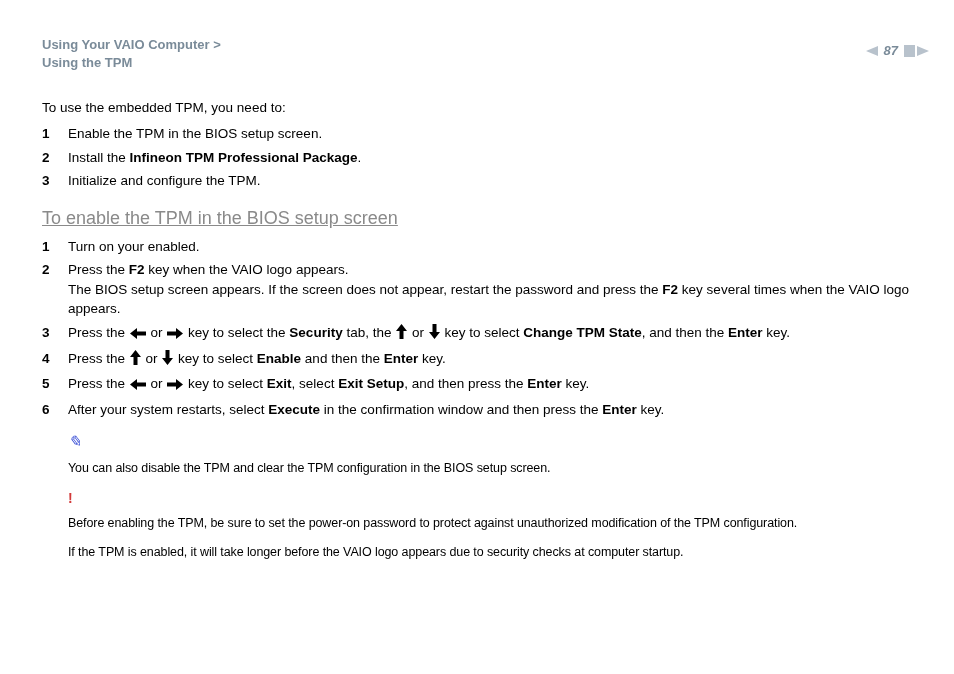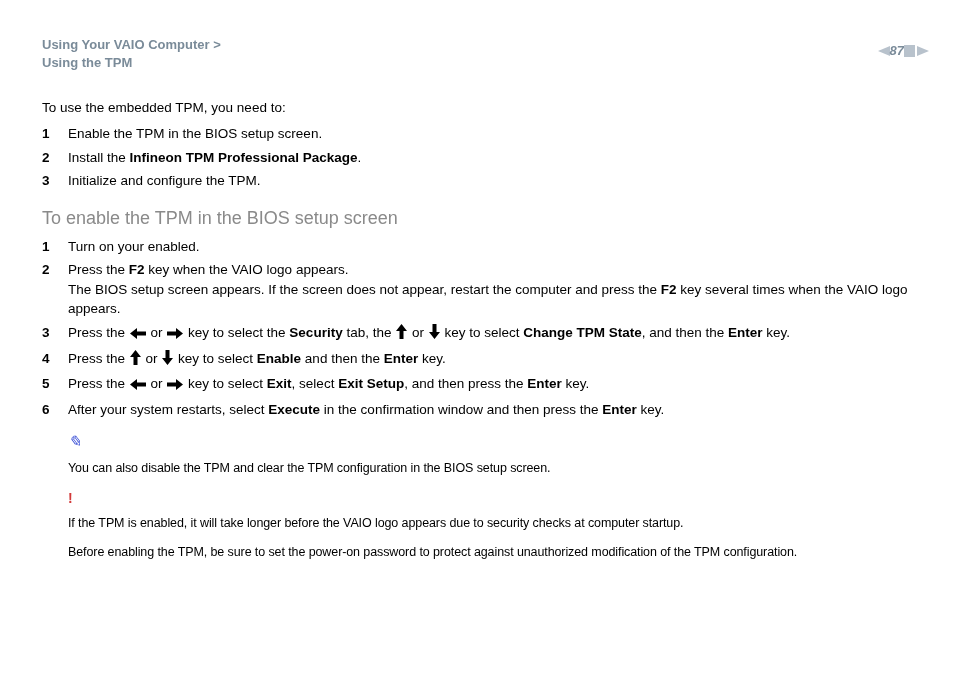--- a/index.html
+++ b/index.html
@@ -26,38 +26,40 @@
   }
   .breadcrumb {
     color: #7a8b99;
     font-size: 13px;
     line-height: 1.4;
     font-weight: bold;
   }
   .pager {
     display: flex;
     align-items: center;
+    gap: 6px;
     margin-top: 6px;
     color: #7a8b99;
     font-weight: bold;
     font-style: italic;
     font-size: 13px;
   }
   .pager svg { display:block; }
   h1.title {
     color: #3a4fd6;
     font-weight: 400;
     font-size: 22px;
     margin: 0 0 8px 0;
   }
   h2.subhead {
     color: #8a8a8a;
     font-weight: 400;
     font-size: 18px;
     margin: 14px 0 6px 0;
+    text-decoration: underline;
   }
   .intro {
     margin: 0 0 6px 0;
   }
   ol.steps {
     list-style: none;
     padding: 0;
     margin: 0 0 0 0;
   }
   ol.steps > li {
@@ -153,21 +155,21 @@
 
   <ol class="steps">
     <li>
       <span class="num">1</span>
       <span class="txt">Turn on your enabled.</span>
     </li>
     <li>
       <span class="num">2</span>
       <span class="txt">
         <span>Press the </span><span class="bold">F2</span><span> key when the VAIO logo appears.</span><br>
-        <span>The BIOS setup screen appears. If the screen does not appear, restart the computer and press the </span><span class="bold">F2</span><span> key several times when the VAIO logo appears.</span>
+        <span>The BIOS setup screen appears. If the screen does not appear, restart the password and press the </span><span class="bold">F2</span><span> key several times when the VAIO logo appears.</span>
       </span>
     </li>
     <li>
       <span class="num">3</span>
       <span class="txt">
         <span>Press the </span><span class="arrow-svg"><svg width="16" height="11" viewBox="0 0 16 11">
               <polygon points="0,5.5 7,0 7,3.5 16,3.5 16,7.5 7,7.5 7,11" fill="#000"></polygon>
             </svg></span><span> or </span><span class="arrow-svg"><svg width="16" height="11" viewBox="0 0 16 11">
               <polygon points="16,5.5 9,0 9,3.5 0,3.5 0,7.5 9,7.5 9,11" fill="#000"></polygon>
             </svg></span><span> key to select the </span><span class="bold">Security</span><span> tab, the </span><span class="arrow-svg"><svg width="11" height="15" viewBox="0 0 11 15">
@@ -202,17 +204,17 @@
       <span class="txt">
         <span>After your system restarts, select </span><span class="bold">Execute</span><span> in the confirmation window and then press the </span><span class="bold">Enter</span><span> key.</span>
       </span>
     </li>
   </ol>
 
   <div class="note-block" style="margin-top:12px;">
     <span class="note-icon">✎</span>
     <p>You can also disable the TPM and clear the TPM configuration in the BIOS setup screen.</p>
     <span class="warn-icon">!</span>
+    <p>Before enabling the TPM, be sure to set the power-on password to protect against unauthorized modification of the TPM configuration.</p>
     <p>If the TPM is enabled, it will take longer before the VAIO logo appears due to security checks at computer startup.</p>
-    <p>Before enabling the TPM, be sure to set the power-on password to protect against unauthorized modification of the TPM configuration.</p>
   </div>
 
 </div>
 
 </body></html>

